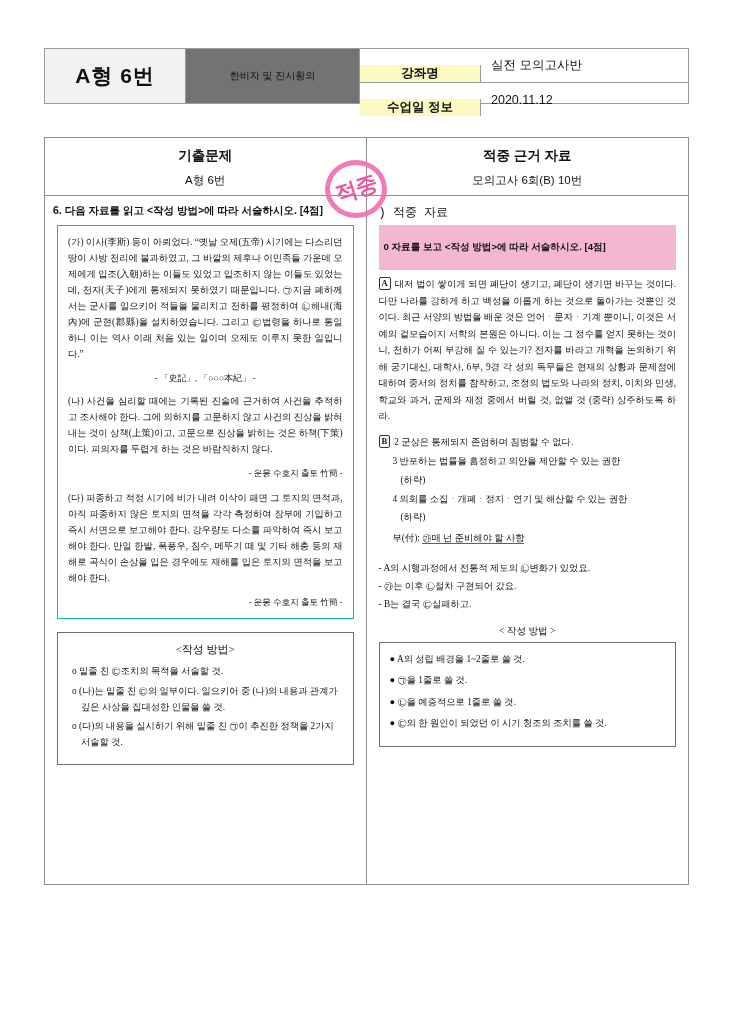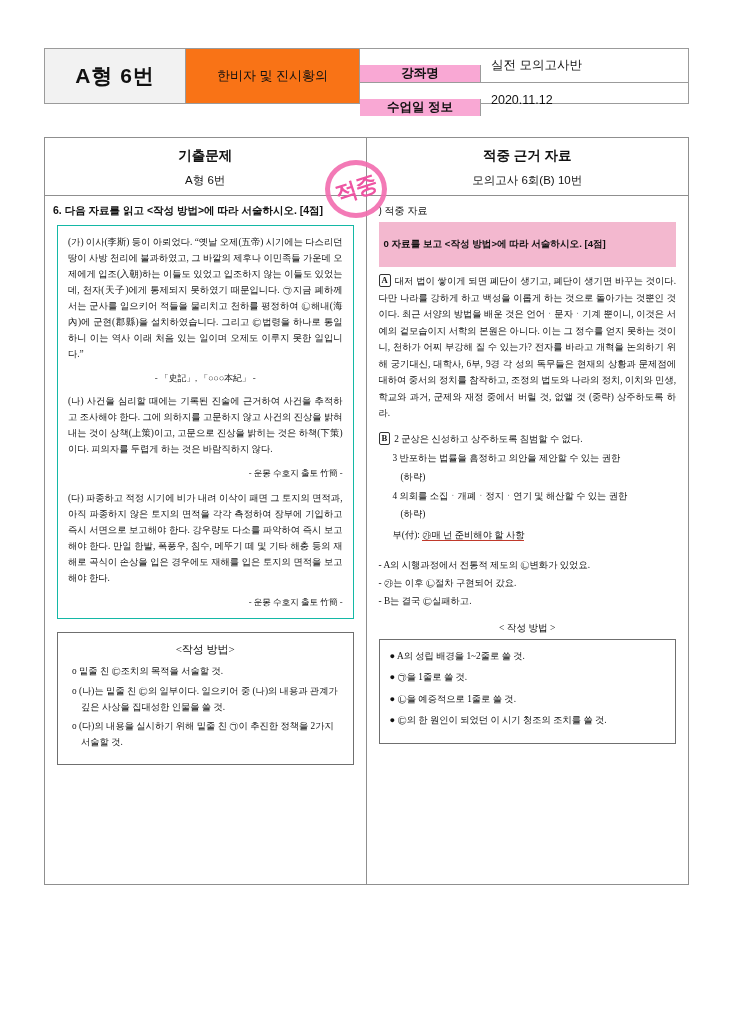--- a/index.html
+++ b/index.html
@@ -41,45 +41,45 @@
     justify-content: center;
     font-weight: bold;
     font-size: 21px;
     letter-spacing: 1px;
     font-family: "Liberation Sans", sans-serif;
   }
   .hdr-sub {
     width: 173px;
     border: 1.5px solid #9b9b9b;
     border-left: none;
-    background: #f97316;
+    background: #737373;
     display: flex;
     align-items: center;
     justify-content: center;
-    font-size: 13px;
+    font-size: 10px;
     font-family: "Liberation Sans", sans-serif;
   }
   .hdr-table {
     flex: 1;
     display: flex;
     flex-direction: column;
     border: 1.5px solid #9b9b9b;
     border-left: none;
   }
   .hdr-row {
     flex: 1;
     display: flex;
     align-items: stretch;
   }
   .hdr-row:first-child {
     border-bottom: 1.2px solid #9b9b9b;
   }
   .hdr-cell-label {
     width: 120px;
-    background: #f9a8d4;
+    background: #fef9c3;
     display: flex;
     align-items: center;
     justify-content: center;
     font-size: 12.5px;
     font-weight: bold;
     border-right: 1.2px solid #9b9b9b;
     font-family: "Liberation Sans", sans-serif;
     margin-top: 16px;
   }
   .hdr-cell-value {
@@ -174,23 +174,23 @@
   .method-box li {
     list-style: none;
     margin: 0 0 4px 0;
     text-indent: -9px;
     padding-left: 9px;
   }
   .method-box ul { margin: 4px; padding: 0; }
 
   
   .r-head {
-    font-size: 10px;
+    font-size: 12px;
     padding: 8px 0 4px 12px;
-    font-family: Liberation Sans, sans-serif;
+    font-family: Liberation Mono, monospace;
   }
   .r-prompt {
     margin: 0 12px 0 12px;
     background: #f3b8cf;
     font-size: 9.6px;
     font-weight: bold;
     padding: 16px 5px;
     font-family: "Liberation Sans", sans-serif;
   }
   .r-body {
@@ -326,21 +326,21 @@
       <div class="col-sub">모의고사 6회(B) 10번</div>
 
       <div class="r-head">)  적중 자료</div>
       <div class="r-prompt">0 자료를 보고 &lt;작성 방법&gt;에 따라 서술하시오. [4점]</div>
 
       <div class="r-body">
         <p><span class="marker">A</span><span>대저 법이 쌓이게 되면 폐단이 생기고, 폐단이 생기면 바꾸는 것이다. 다만 나라를 강하게 하고 백성을 이롭게 하는 것으로 돌아가는 것뿐인 것이다. 최근 서양의 방법을 배운 것은 언어ㆍ문자ㆍ기계 뿐이니, 이것은 서예의 겉모습이지 서학의 본원은 아니다. 이는 그 정수를 얻지 못하는 것이니, 천하가 어찌 부강해 질 수 있는가? 전자를 바라고 개혁을 논의하기 위해 궁기대신, 대학사, 6부, 9경 각 성의 독무들은 현재의 상황과 문제점에 대하여 중서의 정치를 참작하고, 조정의 법도와 나라의 정치, 이치와 민생, 학교와 과거, 군제와 재정 중에서 버릴 것, 없앨 것 (중략) 상주하도록 하라.</span></p>
       </div>
 
       <div class="r-item">
-        <span class="marker">B</span><span>2</span> <span>군상은 신성하고 상주하도록 침범할 수 없다.</span>
+        <span class="marker">B</span><span>2</span> <span>군상은 통제되지 존엄하며 침범할 수 없다.</span>
       </div>
       <div class="r-item r-indent">
         <span>3</span> <span>반포하는 법률을 흠정하고 의안을 제안할 수 있는 권한</span>
       </div>
       <div class="r-item r-indent2">
         <span>(하략)</span>
       </div>
       <div class="r-item r-indent">
         <span>4</span> <span>의회를 소집ㆍ개폐ㆍ정지ㆍ연기 및 해산할 수 있는 권한</span>
       </div>

